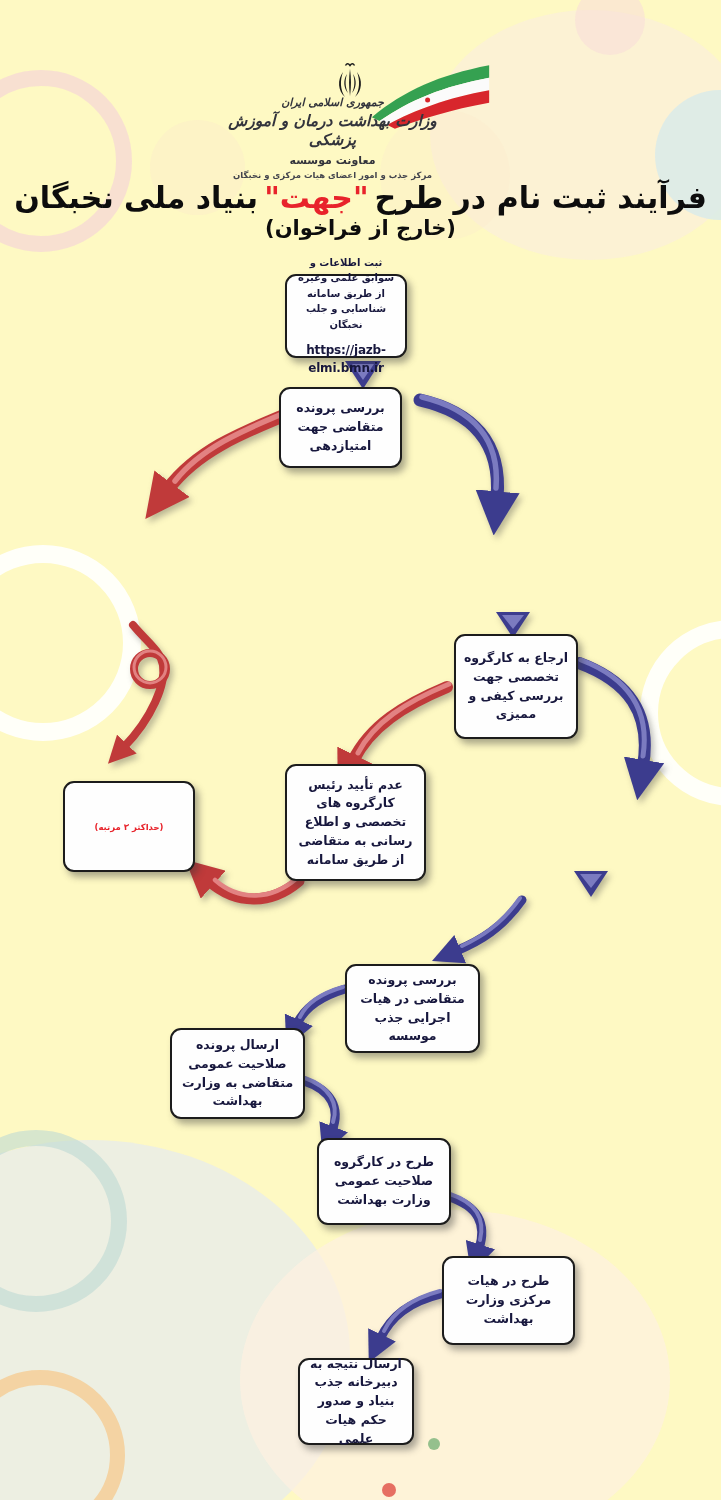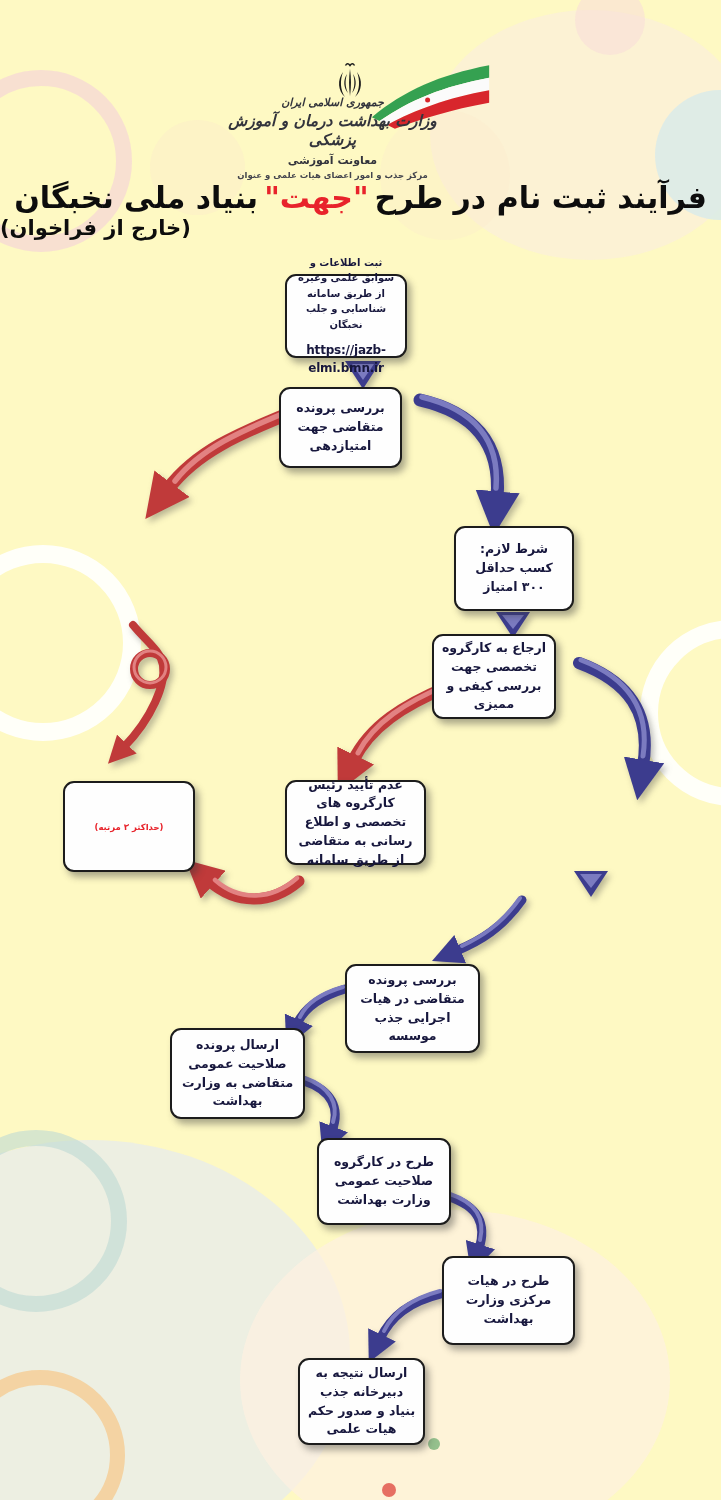--- a/index.html
+++ b/index.html
@@ -32,21 +32,21 @@
   .hdr-deputy{font-weight:bold;font-size:11px;margin-bottom:3px;}
   .hdr-center{font-size:8.5px;font-weight:bold;color:#44454e;}
   .emblem{position:absolute;left:331px;top:61px;}
   .flag{position:absolute;left:368px;top:60px;}
 
   
   .title{position:absolute;left:0;top:180px;width:721px;text-align:center;
          font-weight:bold;font-size:30px;color:var(--title-ink,#0d0d0d);letter-spacing:-.5px;}
   .title .hl{color:var(--alert-red,#e8232b);}
   .title span{margin:0 3px;}
-  .subtitle{position:absolute;left:0;top:216px;width:721px;text-align:left;
+  .subtitle{position:absolute;left:0;top:216px;width:721px;text-align:center;
             font-weight:bold;font-size:21px;color:var(--title-ink,#0d0d0d);}
 
   
   .node{
     position:absolute;box-sizing:border-box;
     background:#fefefe;border:2px solid #1c1c1c;border-radius:11px;
     box-shadow:4px 5px 7px rgba(55,55,55,.42);
     display:flex;flex-direction:column;align-items:center;justify-content:center;
     padding:24px 7px;text-align:center;
     color:var(--node-ink,#17173d);font-weight:bold;font-size:12.5px;line-height:1.5;
@@ -102,22 +102,22 @@
   <svg class="flag" width="125" height="78" viewBox="0 0 130 78">
     <path d="M4 58 C38 30 74 14 126 4 L126 17 C78 26 44 40 12 62 Z" fill="var(--flag-green,#35a151)"></path>
     <path d="M12 62 C44 40 78 26 126 17 L126 30 C82 38 50 50 20 66 Z" fill="#fbfbfb"></path>
     <circle cx="62" cy="40" r="2.6" fill="var(--flag-red,#d8262c)"></circle>
     <path d="M20 66 C50 50 82 38 126 30 L126 43 C86 50 56 60 28 70 Z" fill="var(--flag-red,#d8262c)"></path>
   </svg>
 
   <div class="header">
     <div class="hdr-country">جمهوری اسلامی ایران</div>
     <div class="hdr-ministry">وزارت بهداشت درمان و آموزش پزشکی</div>
-    <div class="hdr-deputy">معاونت آموزشی</div>
-    <div class="hdr-center">مرکز جذب و امور اعضای هیات علمی و عنوان</div>
+    <div class="hdr-deputy">معاونت موسسه</div>
+    <div class="hdr-center">مرکز جذب و امور اعضای هیات مرکزی و نخبگان</div>
   </div>
 
   <div class="title"><span>فرآیند ثبت نام در طرح</span><span class="hl">"جهت"</span><span>بنیاد ملی نخبگان</span></div>
   <div class="subtitle">(خارج از فراخوان)</div>
 
   <svg class="flow" width="721" height="1500" viewBox="0 0 721 1500">
     <defs>
       <marker id="head-blue" viewBox="0 0 10 10" refX="1.5" refY="5" markerWidth="3.4" markerHeight="3.4" orient="auto">
         <path d="M0 0 L10 5 L0 10 Z"></path>
       </marker>
@@ -201,29 +201,26 @@
   <div class="node" style="left:285px;top:274px;width:122px;height:84px">
     <div class="small-txt">ثبت اطلاعات و سوابق علمی وغیره از طریق سامانه شناسایی و جلب نخبگان</div>
     <div class="url">https://jazb-elmi.bmn.ir</div>
   </div>
 
   <div class="node" style="left:279px;top:387px;width:123px;height:81px">
     <div>بررسی پرونده متقاضی جهت امتیازدهی</div>
   </div>
 
 
-  <div class="node" style="left:454px;top:526px;width:120px;height:85px">
-    <div>شرط لازم: کسب حداقل ۳۰۰ امتیاز</div>
-  </div>
-
-  <div class="node" style="left:432px;top:634px;width:124px;height:85px">
+
+  <div class="node" style="left:454px;top:634px;width:124px;height:105px">
     <div>ارجاع به کارگروه تخصصی جهت بررسی کیفی و ممیزی</div>
   </div>
 
-  <div class="node" style="left:285px;top:780px;width:141px;height:85px">
+  <div class="node" style="left:285px;top:764px;width:141px;height:117px">
     <div>عدم تأیید رئیس کارگروه های تخصصی و اطلاع رسانی به متقاضی از طریق سامانه</div>
   </div>
 
 
   <div class="node red" style="left:63px;top:781px;width:132px;height:91px;font-size:11.5px">
     <div class="note">(حداکثر ۳ مرتبه)</div>
   </div>
 
 
   <div class="node" style="left:345px;top:964px;width:135px;height:89px">
@@ -235,17 +232,17 @@
   </div>
 
   <div class="node" style="left:317px;top:1138px;width:134px;height:87px">
     <div>طرح در کارگروه صلاحیت عمومی وزارت بهداشت</div>
   </div>
 
   <div class="node" style="left:442px;top:1256px;width:133px;height:89px">
     <div>طرح در هیات مرکزی وزارت بهداشت</div>
   </div>
 
-  <div class="node" style="left:298px;top:1358px;width:127px;height:87px">
+  <div class="node" style="left:298px;top:1358px;width:116px;height:87px">
     <div>ارسال نتیجه به دبیرخانه جذب بنیاد و صدور حکم هیات علمی</div>
   </div>
 
 </div>
 
 </body></html>

